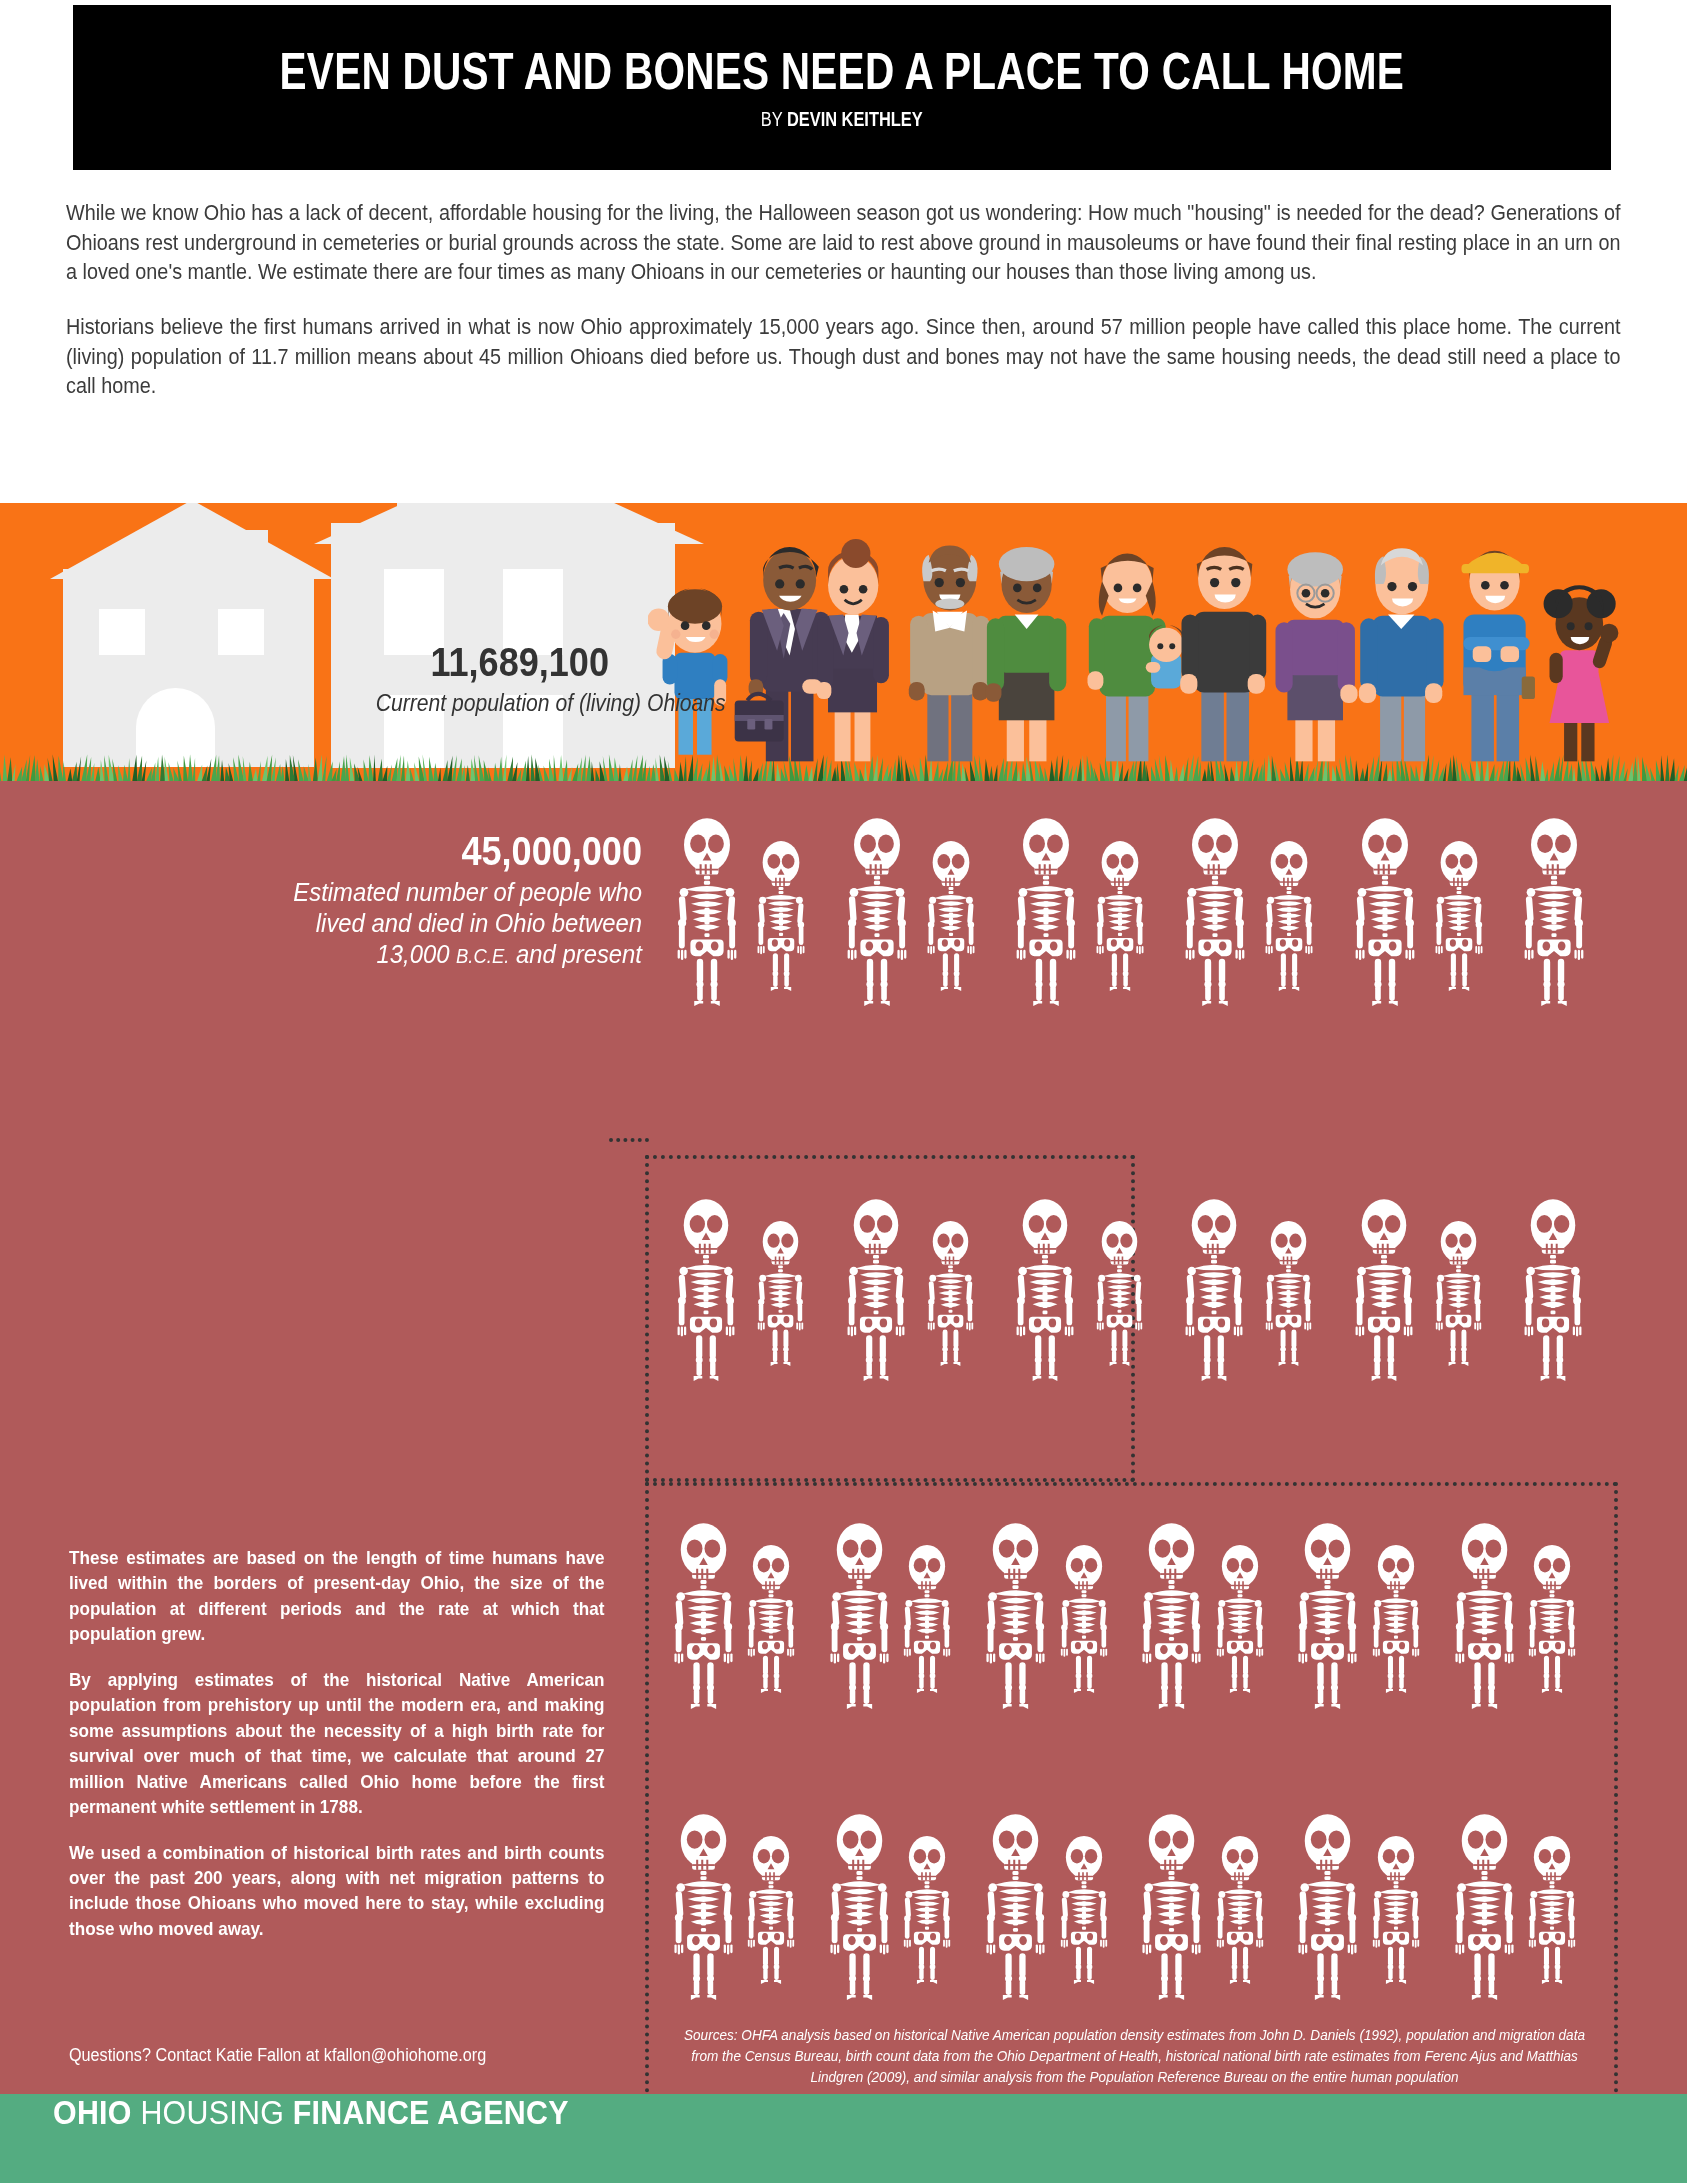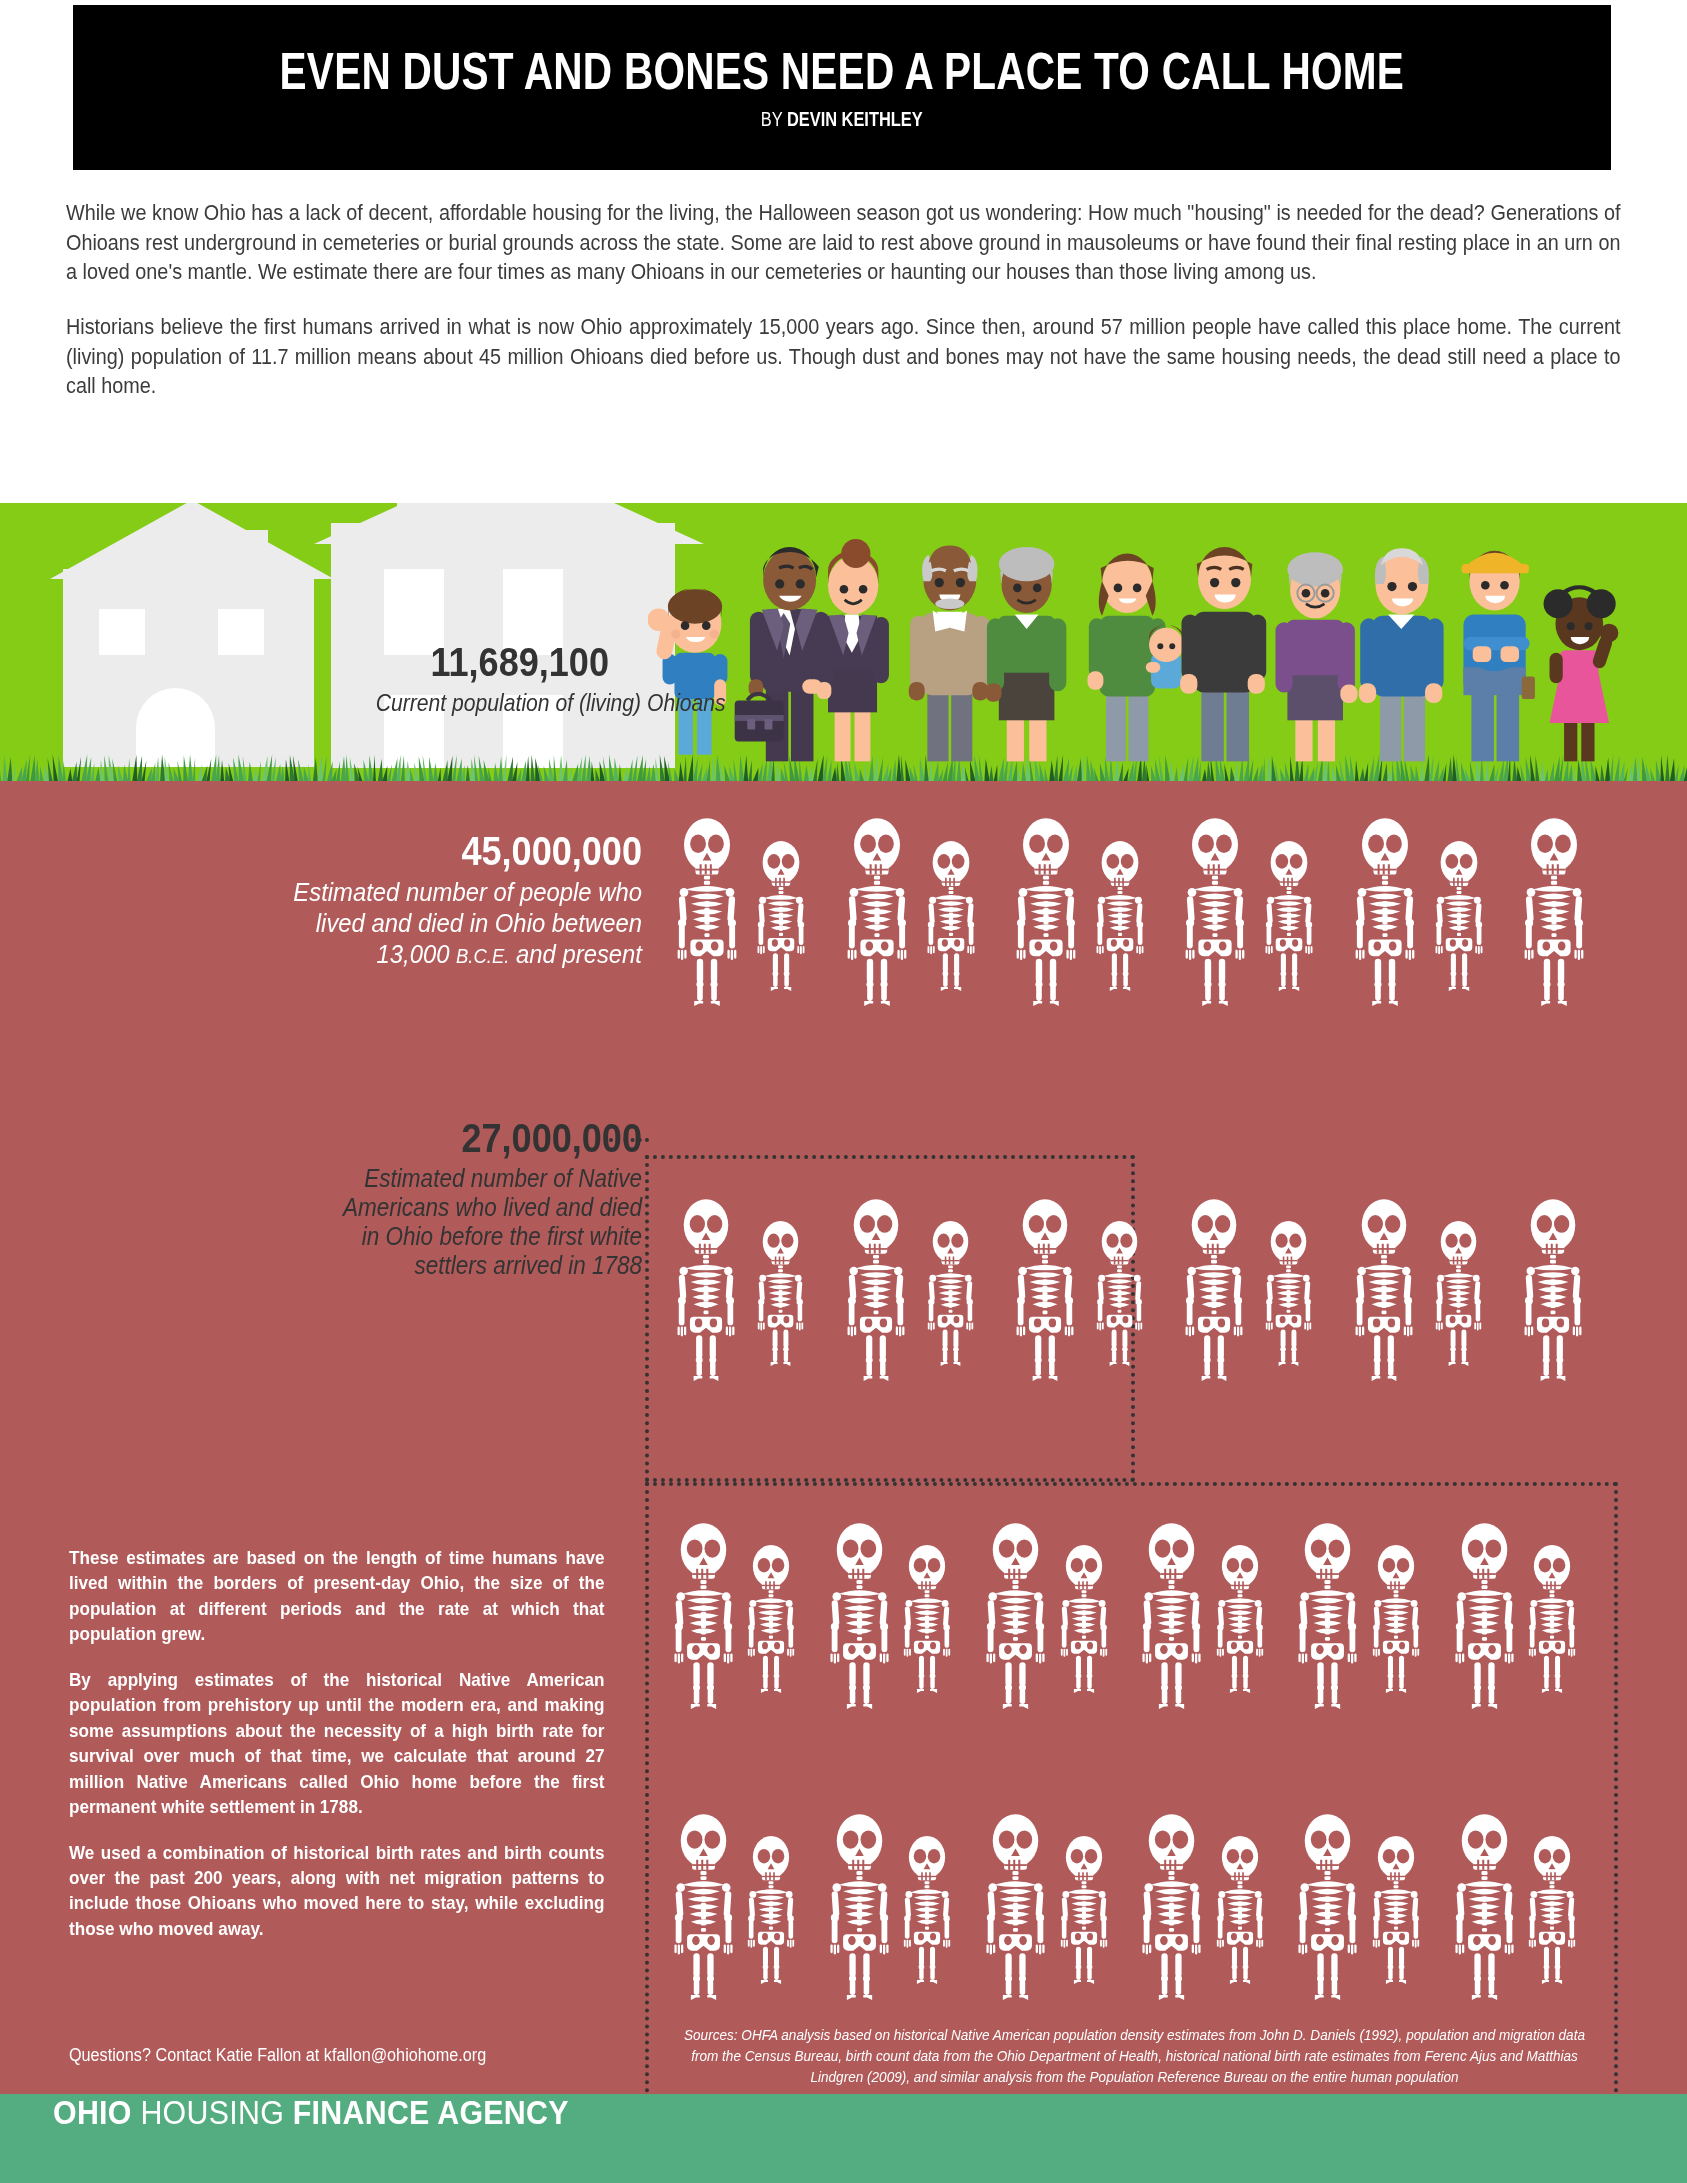--- a/index.html
+++ b/index.html
@@ -63,21 +63,21 @@
     transform-origin: left top;
     width: 113.6%;
   }
   .intro p + p { margin-top: 25px; }
 
   
   .living-band {
     position: absolute;
     left: 0; top: 503px;
     width: 1687px; height: 278px;
-    background: #84cc16;
+    background: #f97316;
     overflow: hidden;
   }
 
   
   .house-sil {
     position: absolute;
     background: #ececec;
   }
   .house-a { left: 63px;  top: 66px; width: 251px; height: 198px; }
   .house-b { left: 331px; top: 20px;  width: 344px; height: 245px; }
@@ -925,29 +925,20 @@
 
     <div class="stat-block stat-45">
       <span class="stat-number">45,000,000</span>
       <span class="stat-caption">
         <span>Estimated number of people who</span><br>
         <span>lived and died in Ohio between</span><br>
         <span>13,000 </span><span class="small-caps">B.C.E.</span><span> and present</span>
       </span>
     </div>
 
-    <div class="stat-block stat-27">
-      <span class="stat-number">27,000,000</span>
-      <span class="stat-caption">
-        <span>Estimated number of Native</span><br>
-        <span>Americans who lived and died</span><br>
-        <span>in Ohio before the first white</span><br>
-        <span>settlers arrived in 1788</span>
-      </span>
-    </div>
 
 
     <div class="skel-grid" id="skel-container" style="left:0; top:0; width:1687px; height:1313px;">
         <svg class="skel" style="left:668px; top:36px;" width="78" height="189" viewBox="0 0 60 148">
           <use href="#skel-sym"></use>
         </svg>
         <svg class="skel" style="left:750px; top:59px;" width="62" height="151" viewBox="0 0 60 148">
           <use href="#skel-sym"></use>
         </svg>
         <svg class="skel" style="left:838px; top:36px;" width="78" height="189" viewBox="0 0 60 148">

